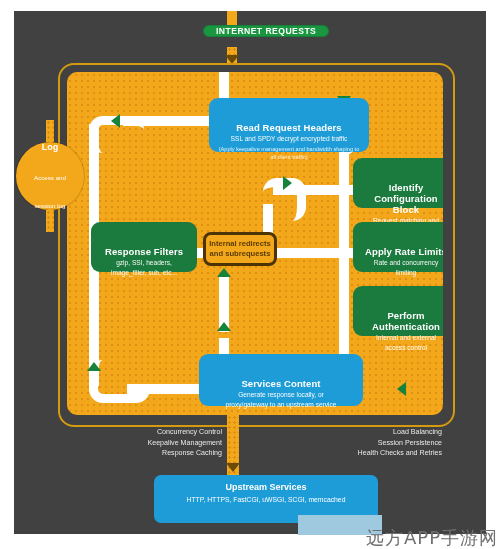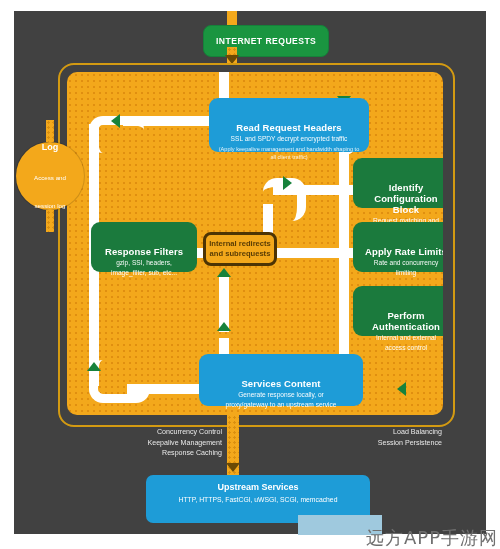--- a/index.html
+++ b/index.html
@@ -61,21 +61,21 @@
     position:absolute;border:3px solid #4d3404;border-radius:8px;
     background:#f3a81b;color:#5a3d05;text-align:center;box-sizing:border-box;
     display:flex;align-items:center;justify-content:center;
   }
   #center .ct{font-weight:bold;font-size:7.6px;line-height:9.6px;}
 
   
   #inetpill{
     position:absolute;border-radius:8px;background:#1a9540;color:#fff;
     font-weight:bold;font-size:8.6px;letter-spacing:.45px;
-    padding:10px 12px;text-align:right;border:1px solid #16803a;
+    padding:0 12px;text-align:right;border:1px solid #16803a;
   }
 
   
   #logcircle{
     position:absolute;width:68px;height:68px;border-radius:50%;
     background:#f3a81b;color:#ffffff;text-align:center;
     display:flex;flex-direction:column;align-items:center;justify-content:center;
     box-shadow:0 0 0 1px rgba(0,0,0,.15);
   }
   #logcircle .lt{font-weight:bold;font-size:9px;line-height:11px;}
@@ -217,23 +217,24 @@
     <div class="arw arw-dk" style="left:212px;top:452px;"></div>
 
     <div class="featcol left" style="left:40px;top:416px;width:168px;">
       <div>Concurrency Control</div>
       <div>Keepalive Management</div>
       <div>Response Caching</div>
     </div>
     <div class="featcol right" style="left:232px;top:416px;width:196px;">
       <div>Load Balancing</div>
       <div>Session Persistence</div>
-    </div>
-
-    <div id="upstream" style="left:132px;top:464px;width:224px;height:48px;">
+      <div>Health Checks and Retries</div>
+    </div>
+
+    <div id="upstream" style="left:140px;top:464px;width:224px;height:48px;">
       <div class="t">Upstream Services</div>
       <div class="s">HTTP, HTTPS, FastCGI, uWSGI, SCGI, memcached</div>
     </div>
 
   </div>
 
   <div id="wmbg"></div>
   <div id="wm">远方APP手游网</div>
 
 </div>

